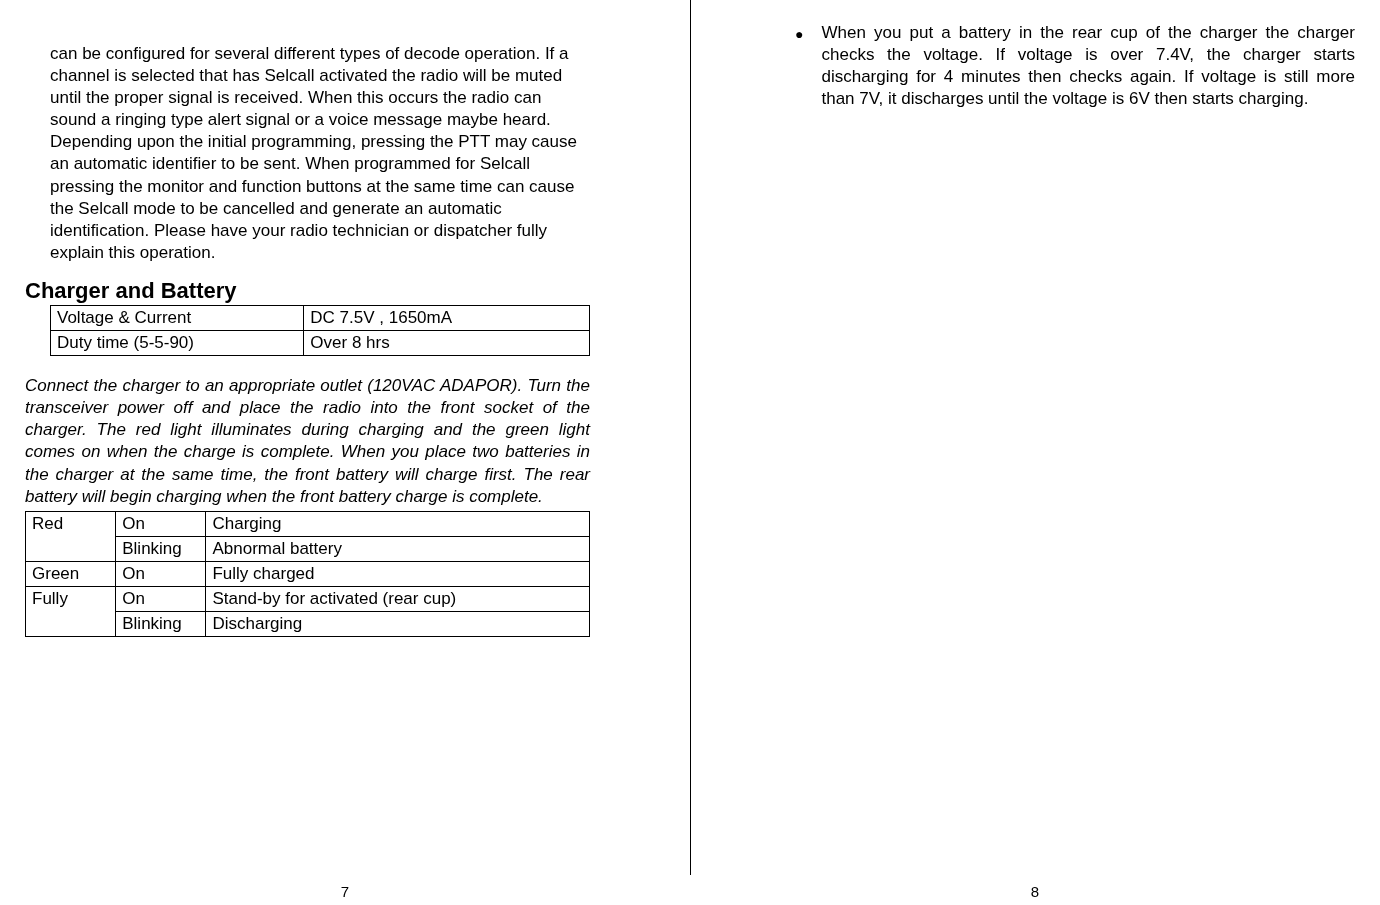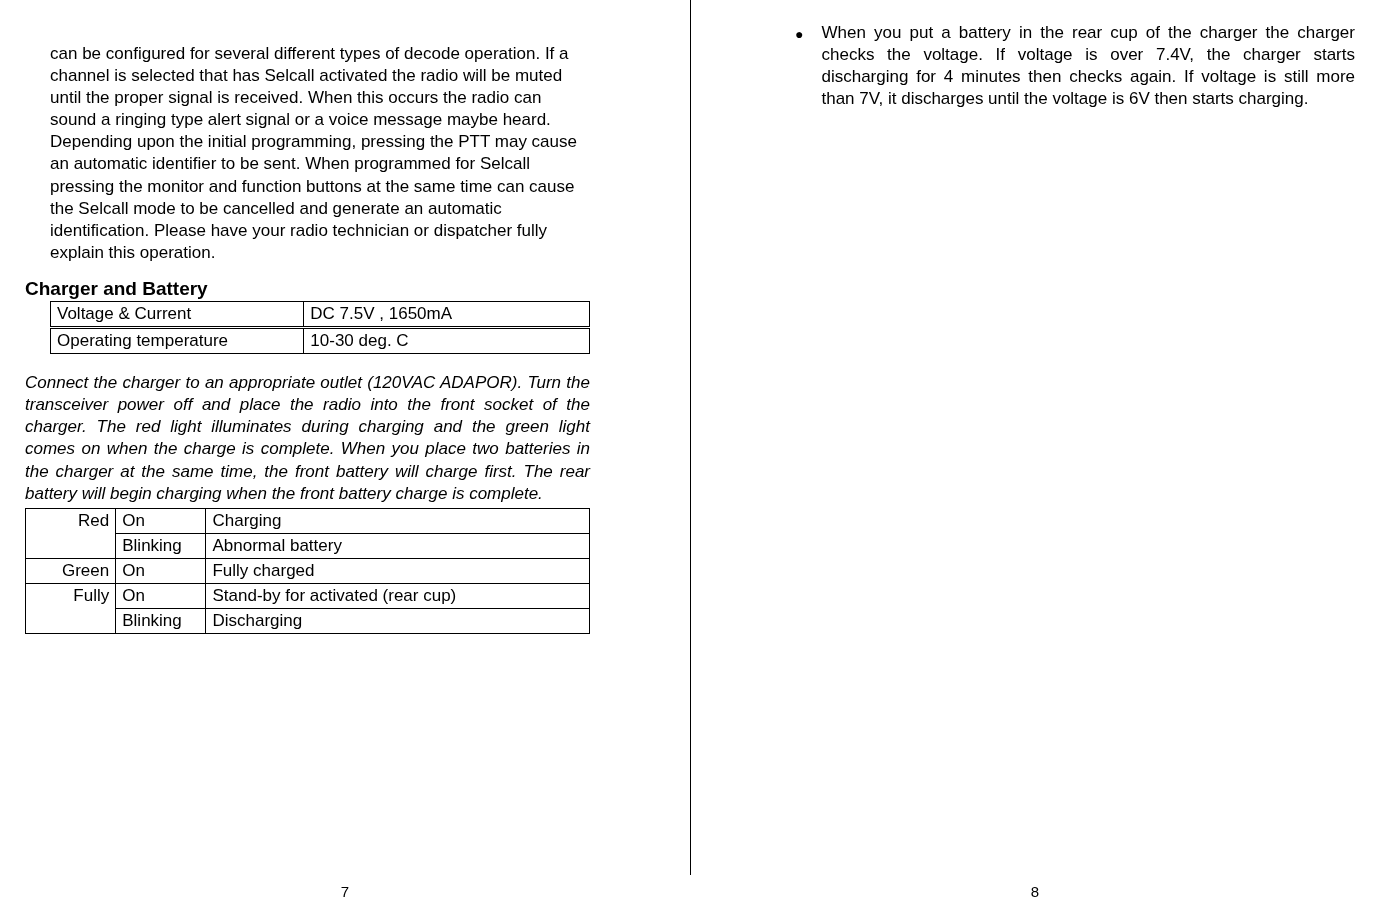--- a/index.html
+++ b/index.html
@@ -44,21 +44,21 @@
     .para {
       line-height: 1.3;
       margin-bottom: 3px;
       margin-top: 43px;
     }
     .justified {
       text-align: justify;
     }
     .section-title {
       font-weight: bold;
-      font-size: 19px;
+      font-size: 22px;
       margin-top: 14px;
     }
     .sub-label {
       margin-top: 1px;
     }
     table {
       border-collapse: collapse;
       width: 100%;
       margin: 1px 0;
     }
@@ -74,21 +74,20 @@
       width: calc(100% - 25px);
     }
     .table-small td:first-child {
       width: 47%;
     }
     .table-full {
       width: 100%;
     }
     .table-full .col1 {
       width: 16%;
-      text-align: right;
     }
     .table-full .col2 {
       width: 16%;
     }
     .connect-para {
       margin-top: 18px;
       font-style: italic;
     }
     .page-number {
       position: absolute;
@@ -120,29 +119,29 @@
   <div class="para indent">can be configured for several different types of decode operation. If a channel is selected that has Selcall activated the radio will be muted until the proper signal is received. When this occurs the radio can sound a ringing type alert signal or a voice message maybe heard. Depending upon the initial programming, pressing the PTT may cause an automatic identifier to be sent. When programmed for Selcall pressing the monitor and function buttons at the same time can cause the Selcall mode to be cancelled and generate an automatic identification. Please have your radio technician or dispatcher fully explain this operation.</div>
 
   <div class="section-title">Charger and Battery</div>
 
   <table class="table-small">
     <tbody>
         <tr>
       <td>Voltage &amp; Current</td>
       <td>DC 7.5V , 1650mA</td>
     </tr>
+    <tr>
+      <td>Duty time (5-5-90)</td>
+      <td>Over 8 hrs</td>
+    </tr>
   </tbody>
     </table>
 
   <table class="table-small">
     <tbody>
-    <tr>
-      <td>Operating temperature</td>
-      <td>10-30 deg. C</td>
-    </tr>
   </tbody>
     </table>
 
   <div class="para justified connect-para">Connect the charger to an appropriate outlet (120VAC ADAPOR). Turn the transceiver power off and place the radio into the front socket of the charger. The red light illuminates during charging and the green light comes on when the charge is complete. When you place two batteries in the charger at the same time, the front battery will charge first. The rear battery will begin charging when the front battery charge is complete.</div>
 
   <table class="table-full">
     <tbody>
         <tr>
       <td class="col1" rowspan="2">Red</td>
       <td class="col2">On</td>

